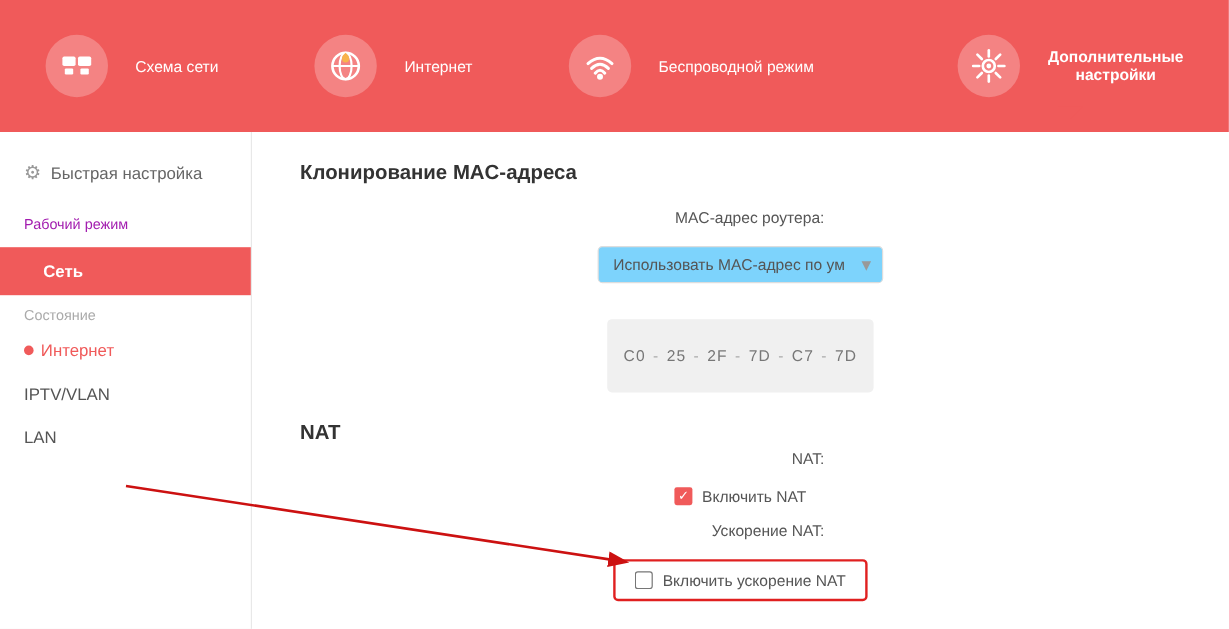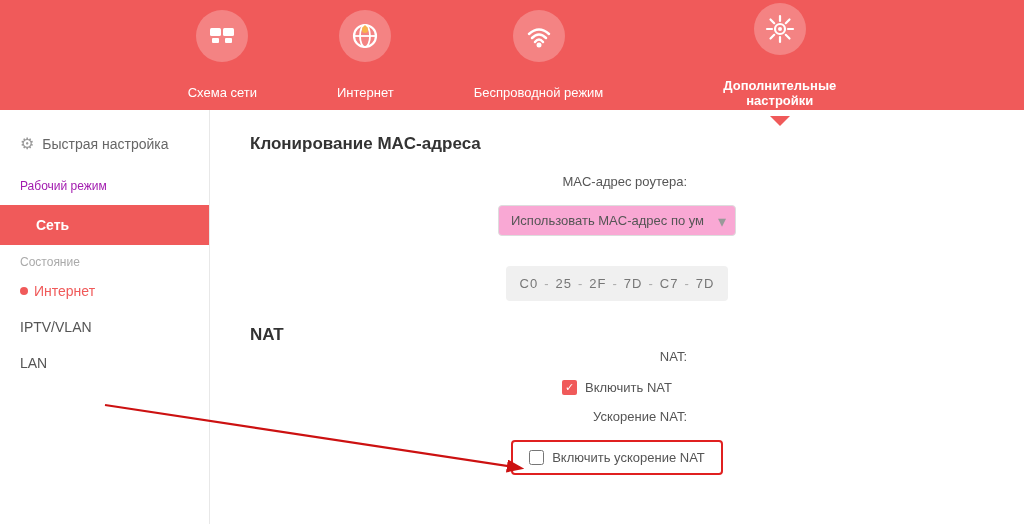--- a/index.html
+++ b/index.html
@@ -10,21 +10,20 @@
       background: #f05a5a;
       height: 110px;
       display: flex;
       align-items: center;
       justify-content: center;
       gap: 80px;
       padding: 0 20px;
     }
     .nav-item {
       display: flex;
-      flex-direction: column;
       align-items: center;
       color: white;
       font-size: 13px;
       text-align: center;
       cursor: pointer;
       gap: 23px;
     }
     .nav-item.active {
       font-weight: bold;
     }
@@ -155,21 +154,21 @@
       display: flex;
       align-items: center;
       gap: 8px;
     }
     .select-box {
       border: 1px solid #ddd;
       border-radius: 4px;
       padding: 7px 30px 7px 12px;
       font-size: 13px;
       color: #555;
-      background: #f9a8d4;
+      background: #7dd3fc;
       appearance: none;
       position: relative;
       min-width: 220px;
       cursor: pointer;
     }
     .select-wrapper {
       position: relative;
       display: inline-block;
     }
     .select-wrapper::after {
@@ -179,21 +178,21 @@
       top: 50%;
       transform: translateY(-50%);
       color: #999;
       pointer-events: none;
     }
     .mac-display {
       display: flex;
       gap: 6px;
       align-items: center;
       background: #f0f0f0;
-      padding: 10px 14px;
+      padding: 23px 14px;
       border-radius: 4px;
       font-size: 13px;
       color: #777;
       letter-spacing: 1px;
     }
     .mac-sep {
       color: #aaa;
     }
 
     

